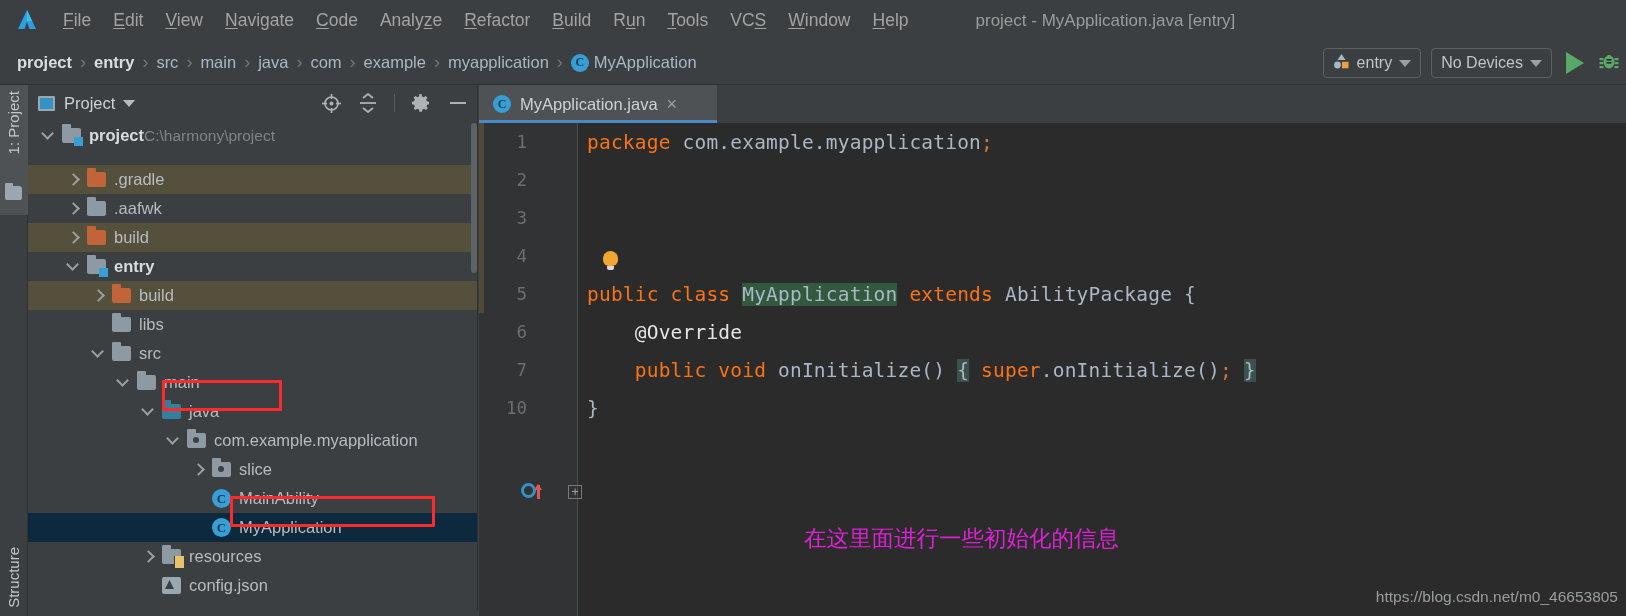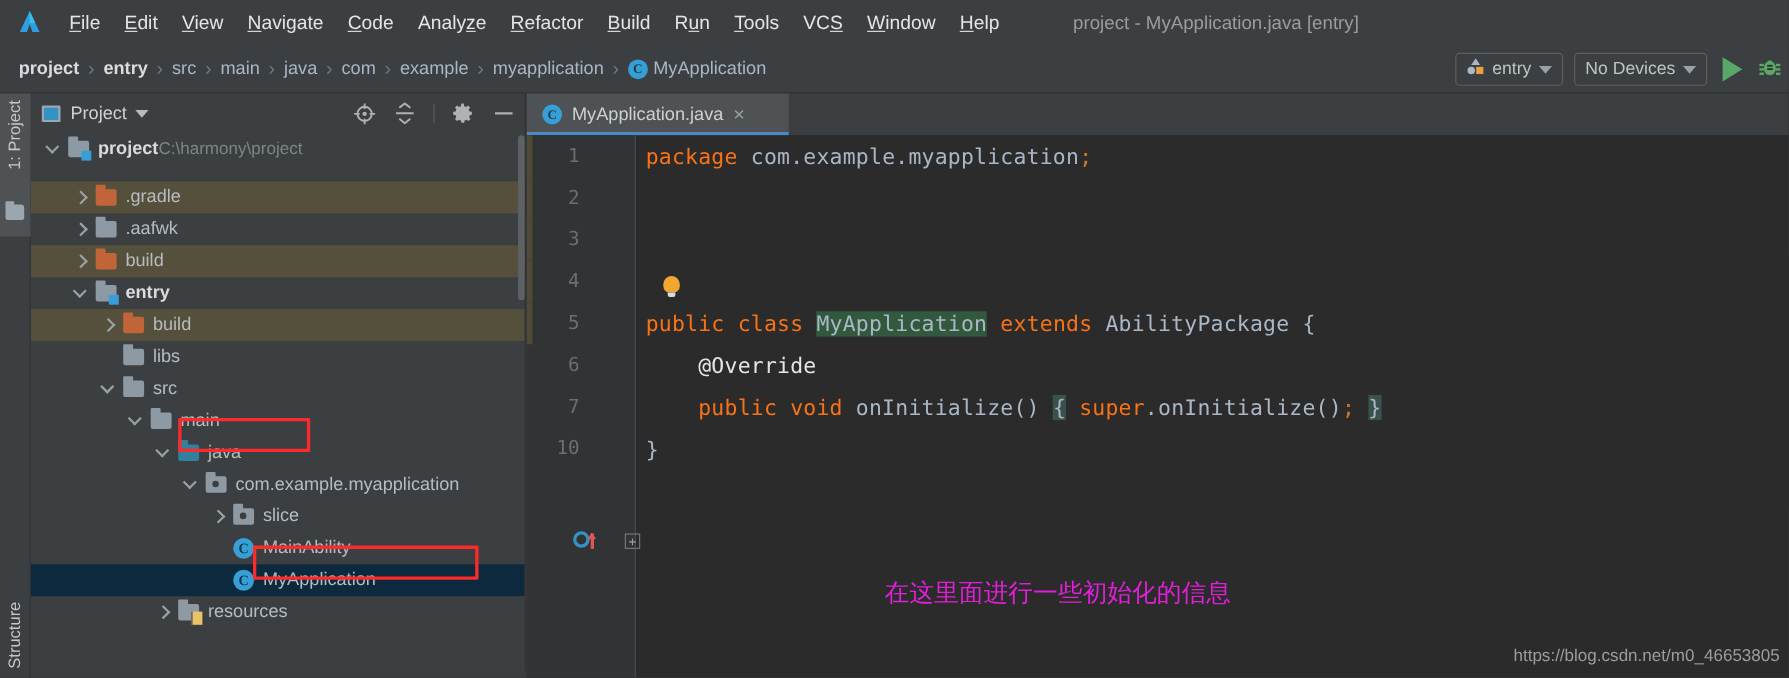--- a/index.html
+++ b/index.html
@@ -12,21 +12,21 @@
   .app { position: relative; width: 1626px; height: 616px; background: #3c3f41; }
 
   
   .menubar {
     position: absolute; left: 0; top: 0; width: 1626px; height: 41px;
     background: #3c3f41; display: flex; align-items: center;
   }
   .logo { width: 34px; height: 41px; display: flex; align-items: center; justify-content: center; margin-left: 10px; }
   .menu-items { display: flex; align-items: center; margin-left: 8px; }
   .menu-item {
-    color: #e5e5e5; font-size: 17.5px; padding: 3px 11px; cursor: default;
+    color: #a3a3a3; font-size: 17.5px; padding: 3px 11px; cursor: default;
     white-space: nowrap;
   }
   .menu-item u { text-decoration: underline; text-underline-offset: 2px; }
   .win-title {
     color: #9a9d9e; font-size: 17px; margin-left: 56px; white-space: nowrap;
   }
 
   
   .navbar {
     position: absolute; left: 0; top: 41px; width: 1626px; height: 44px;
@@ -465,20 +465,28 @@
           <span class="tlabel">MyApplication</span>
         </div>
         <div class="trow" style="padding-left: 114px;">
           <span class="arrow r"></span>
           <span style="width: 7px; flex: 0 0 7px;"></span>
           <span style="display: flex; align-items: center;">
             <span class="fld res"></span>
           </span>
           <span class="tlabel">resources</span>
         </div>
+        <div class="trow" style="padding-left: 114px;">
+          <span class="arrow"></span>
+          <span style="width: 7px; flex: 0 0 7px;"></span>
+          <span style="display: flex; align-items: center;">
+            <span class="cfgicon"></span>
+          </span>
+          <span class="tlabel">config.json</span>
+        </div>
         <div class="redbox" style="left: 134px; top: 259px; width: 120px; height: 31px;"></div>
         <div class="redbox" style="left: 202px; top: 375px; width: 205px; height: 31px;"></div>
       </div>
     <div class="pp-scroll"></div>
   </div>
 
   <div class="editor">
     <div class="tabbar">
       <div class="etab">
         <span class="cicon">C</span>

